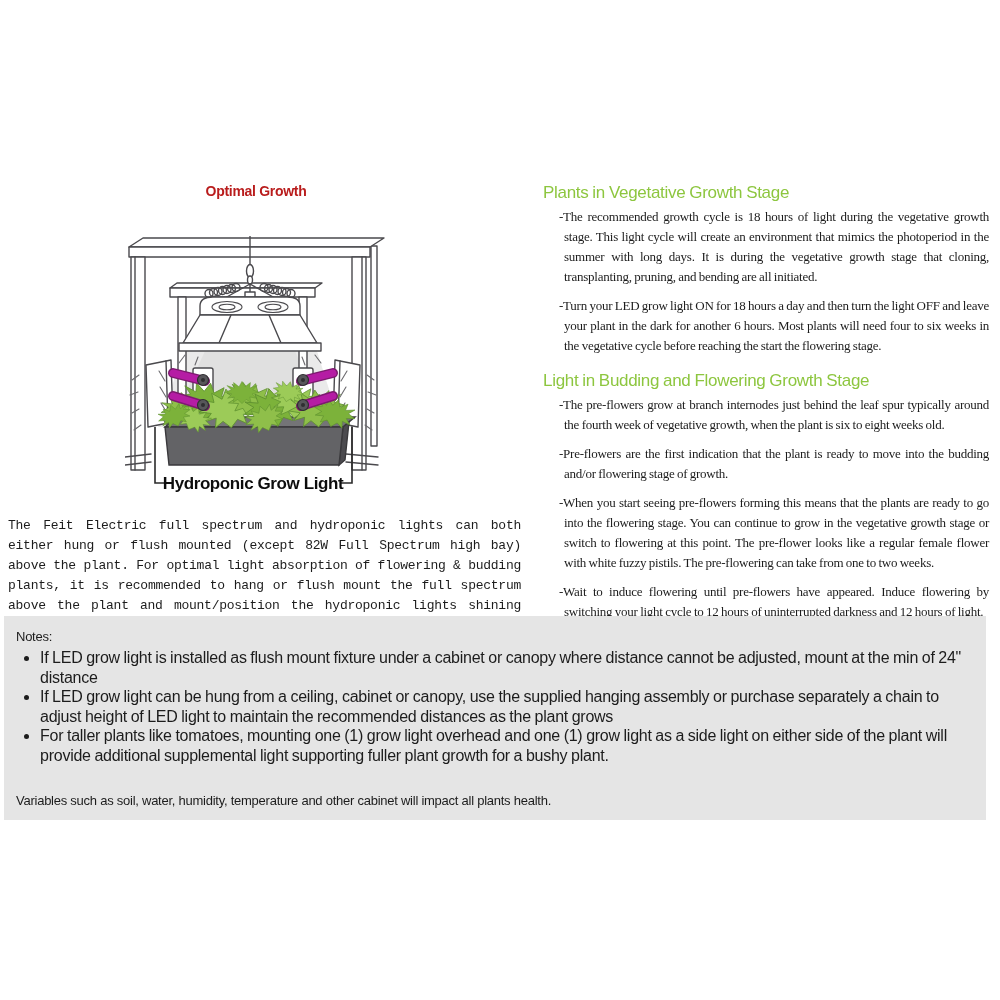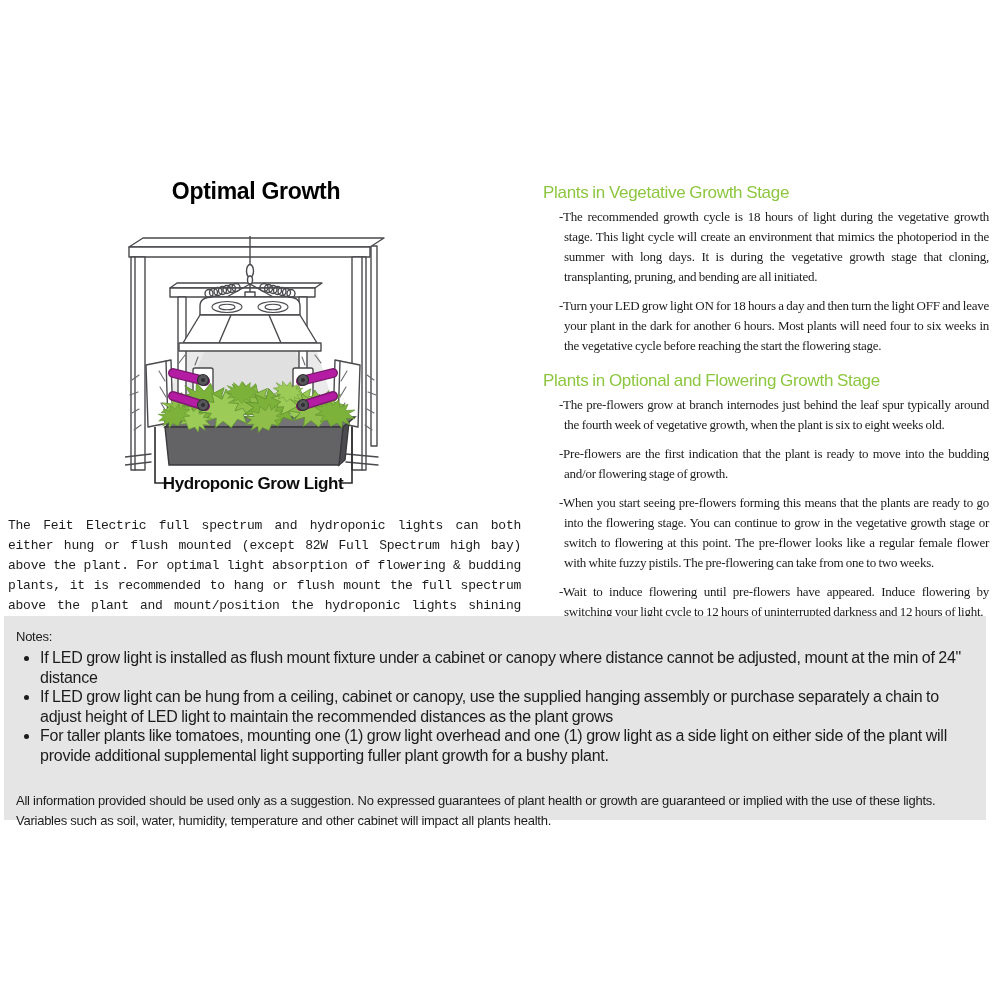--- a/index.html
+++ b/index.html
@@ -3,21 +3,21 @@
 <meta charset="utf-8">
 <style>
   html,body{margin:0;padding:0;}
   body{
     width:1000px;height:1000px;position:relative;background:#ffffff;
     font-family:"Liberation Sans", sans-serif;color:#1c1c1c;overflow:hidden;
   }
   .abs{position:absolute;}
   
   .title-block{left:125px;top:181px;width:262px;text-align:center;}
-  .title-block .title{font-size:23px;font-weight:bold;color:#000000;letter-spacing:-0.3px;line-height:20px;text-align:center;}
+  .title-block .title{font-size:14px;font-weight:bold;color:#b91c1c;letter-spacing:-0.3px;line-height:20px;text-align:center;}
   .title-block .subtitle{font-size:14px;color:#1c1c1c;letter-spacing:-0.3px;line-height:18px;margin-top:2px;}
   
   svg.diagram{left:125px;top:236px;}
   .ln{stroke:#4a494d;stroke-width:1.4;fill:none;stroke-linecap:round;}
   .lnf{stroke:#4a494d;stroke-width:1.4;fill:#ffffff;stroke-linejoin:round;}
   .lnf2{stroke:#4a494d;stroke-width:1.1;fill:#fdfdfd;}
   .tick{stroke:#6b6a6e;stroke-width:1.1;fill:none;stroke-linecap:round;}
   .leader{stroke:#2b2b2b;stroke-width:1.6;fill:none;}
   .caption-text{font-family:"Liberation Sans", sans-serif;font-weight:bold;font-size:17px;letter-spacing:-0.4px;fill:#0d0d0d;}
   
@@ -173,33 +173,32 @@
 
   <text class="caption-text" x="128" y="253" text-anchor="middle">Hydroponic Grow Light</text>
 </svg>
 
 <div class="abs intro bodytext">The Feit Electric full spectrum and hydroponic lights can both either hung or flush mounted (except 82W Full Spectrum high bay) above the plant.  For optimal light absorption of flowering &amp; budding plants, it is recommended to hang or flush mount the full spectrum above the plant and mount/position the hydroponic lights shining inward on either side of the plant mounted to any structure.</div>
 
 <div class="abs right-col bodytext">
   <h3>Plants in Vegetative Growth Stage</h3>
   <p>-The recommended growth cycle is 18 hours of light during the vegetative growth stage. This light cycle will create an environment that mimics the photoperiod in the summer with long days. It is during the vegetative growth stage that cloning, transplanting, pruning, and bending are all initiated.</p>
   <p>-Turn your LED grow light ON for 18 hours a day and then turn the light OFF and leave your plant in the dark for another 6 hours. Most plants  will need four to six weeks in the vegetative cycle before reaching the start the flowering stage.</p>
-  <h3 class="second">Plants in Optional and Flowering Growth Stage</h3>
+  <h3 class="second">Light in Budding and Flowering Growth Stage</h3>
   <p>-The pre-flowers grow at branch internodes just  behind the leaf spur typically around the fourth week of vegetative growth, when the plant is six  to eight weeks old.</p>
   <p>-Pre-flowers are the first indication that the plant is ready to move into the budding and/or flowering stage of growth.</p>
   <p>-When you start seeing pre-flowers forming this means that the plants are ready to go into the flowering stage. You can continue to grow in the vegetative growth stage or switch to flowering at this point. The pre-flower looks like a regular female flower with white fuzzy pistils. The pre-flowering can take from one to two weeks.</p>
   <p>-Wait to induce flowering until pre-flowers have appeared. Induce flowering by switching your light cycle to 12 hours of uninterrupted darkness and 12 hours of light.</p>
 </div>
 
 <div class="abs notes-panel">
   <div class="notes-inner">
     <div class="notes-label">Notes:</div>
     <ul class="notes-list">
       <li>If LED grow light is installed as flush mount fixture under a cabinet or canopy where distance cannot be adjusted, mount at the min of 24" distance</li>
       <li>If LED grow light can be hung from a ceiling, cabinet or canopy, use the supplied hanging assembly or purchase separately a chain to adjust height of  LED light to maintain the recommended distances as the plant grows</li>
       <li>For taller plants like tomatoes, mounting one (1) grow light overhead and one (1) grow light as a side light on either side of the  plant will provide additional supplemental light supporting fuller plant growth for a bushy plant.</li>
     </ul>
     <div class="disclaimer">
-      <div>All information provided should be used only as a suggestion. No expressed guarantees of plant health or growth are guaranteed or implied with the use of these lights.</div>
       <div>Variables such as soil, water, humidity, temperature and other cabinet will impact all plants health.</div>
     </div>
   </div>
 </div>
 
 </body></html>

